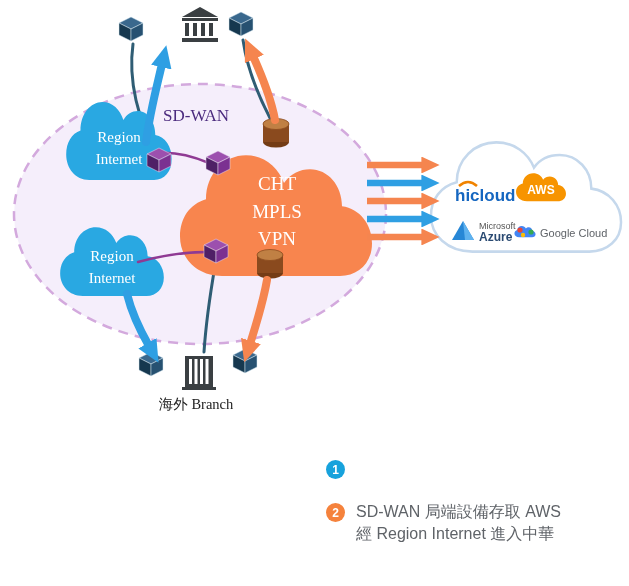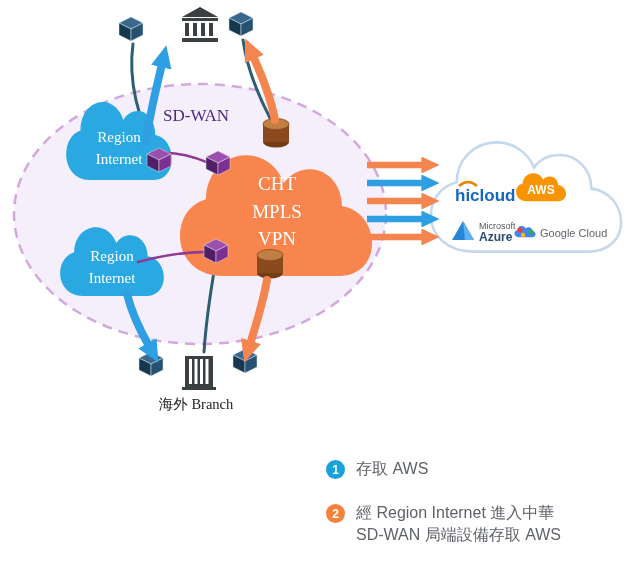--- a/index.html
+++ b/index.html
@@ -133,25 +133,24 @@
       <circle cx="523" cy="235" r="2.2" fill="#fbbc05"></circle>
       <circle cx="531" cy="232" r="2.6" fill="#34a853"></circle>
       <text x="540" y="237" font-size="11" fill="#5f6368">Google Cloud</text>
     </g>
   </svg>
 
   <div class="notes">
     <div class="note">
       <span class="badge b1">1</span>
       <div class="note-lines">
-        <div>存取 AWS</div>
       </div>
     </div>
     <div class="note">
       <span class="badge b2">2</span>
       <div class="note-lines">
+        <div>SD-WAN 局端設備存取 AWS</div>
         <div>經 Region Internet 進入中華</div>
-        <div>SD-WAN 局端設備存取 AWS</div>
       </div>
     </div>
   </div>
 
 </div>
 
 </body></html>

